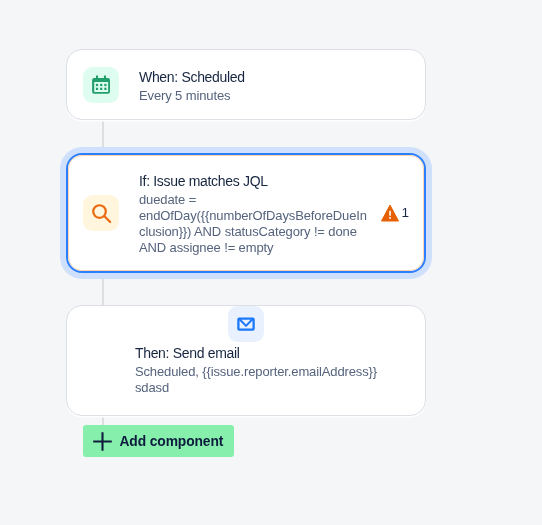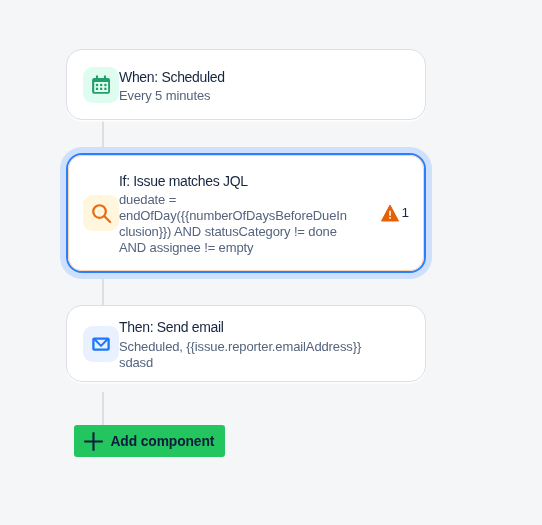--- a/index.html
+++ b/index.html
@@ -38,58 +38,58 @@
     content: "";
     position: absolute;
     left: 0; top: 0; right: 0; bottom: 0;
     border: 1px solid #FAD4B0;
     border-radius: 14px;
     pointer-events: none;
   }
 
   #card1 { top: 49.3px; height: 71.2px; }
   #card2 { top: 152.8px; height: 120.4px; }
-  #card3 { top: 305.3px; height: 77px; }
+  #card3 { top: 305.3px; height: 111px; flex-direction: column; }
 
   .icon-box {
     width: 36px; height: 36px;
     border-radius: 9.5px;
     flex: 0 0 36px;
     display: flex; align-items: center; justify-content: center;
   }
   .icon-green { background: #DEFDF0; }
   .icon-yellow { background: #FFF6DD; }
   .icon-blue { background: #E8F1FD; }
 
-  .card-body { flex: 1 1 auto; min-width: 0; margin-left: 0; position: relative; top: 0.5px; }
+  .card-body { flex: 1 1 auto; min-width: 0; margin-left: 20px; position: relative; top: 0.5px; }
   .card-title {
     font-size: 14px; line-height: 20px;
     letter-spacing: -0.32px;
     color: #16253F; font-weight: 400;
     margin-bottom: 1.7px;
   }
   .card-sub {
     font-size: 13px; line-height: 16px;
     letter-spacing: -0.12px;
     color: #55637D;
     white-space: pre-wrap;
     word-break: break-word;
   }
   #card2 .card-body { width: 234px; flex: 0 0 234px; }
   #card2 .warn { margin-left: auto; }
   .warn { display: flex; align-items: center; gap: 1.5px; flex: 0 0 auto; margin-left: 8px; margin-right: 0px; }
   .warn-count { font-size: 13.6px; color: #1B2A46; line-height: 14px; }
 
   .add-btn {
     position: absolute;
-    left: 74px; top: 425px;
+    left: 83px; top: 425px;
     height: 32px; width: 151px;
     box-sizing: border-box;
     display: inline-flex; align-items: center;
-    background: #22c55e;
+    background: #86efac;
     border: none; border-radius: 3px;
     padding: 0 0 0 10px;
     font-size: 13.8px; font-weight: 700;
     letter-spacing: -0.1px;
     color: #0D1B3D;
     font-family: "Liberation Sans", sans-serif;
     cursor: pointer;
   }
   .add-btn .plus { margin-right: 7.5px; display: flex; }
 </style>

